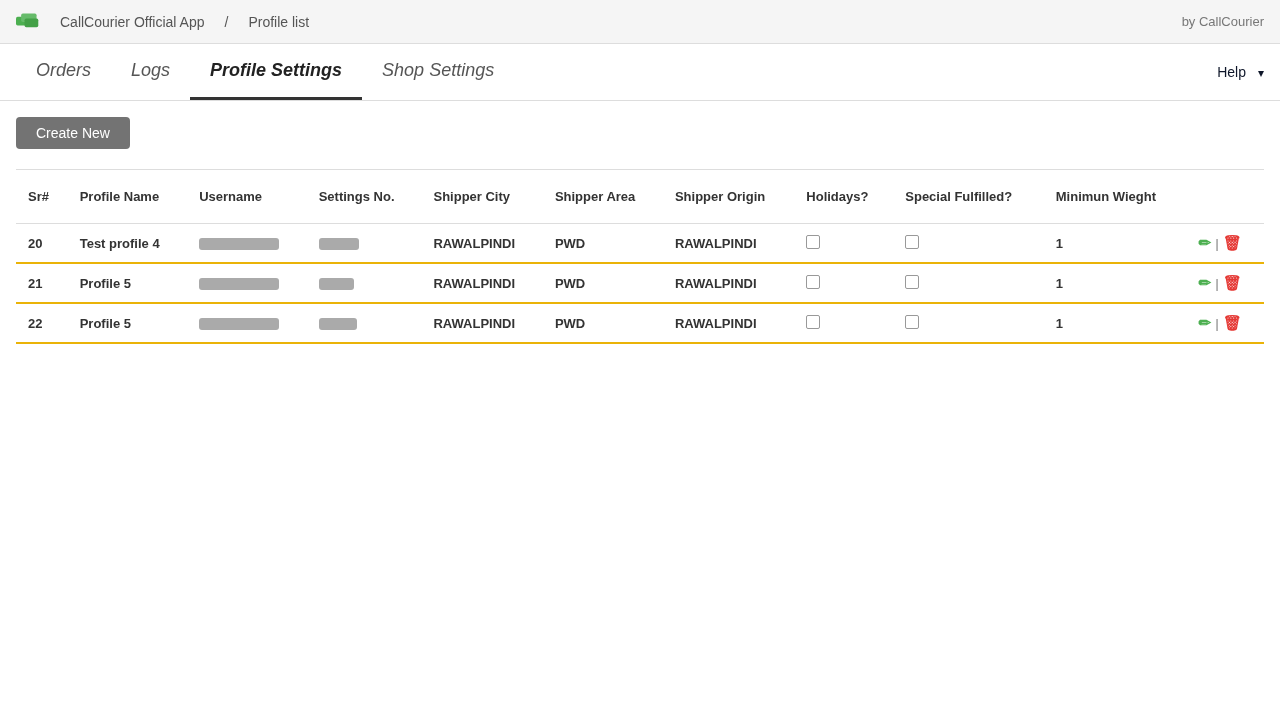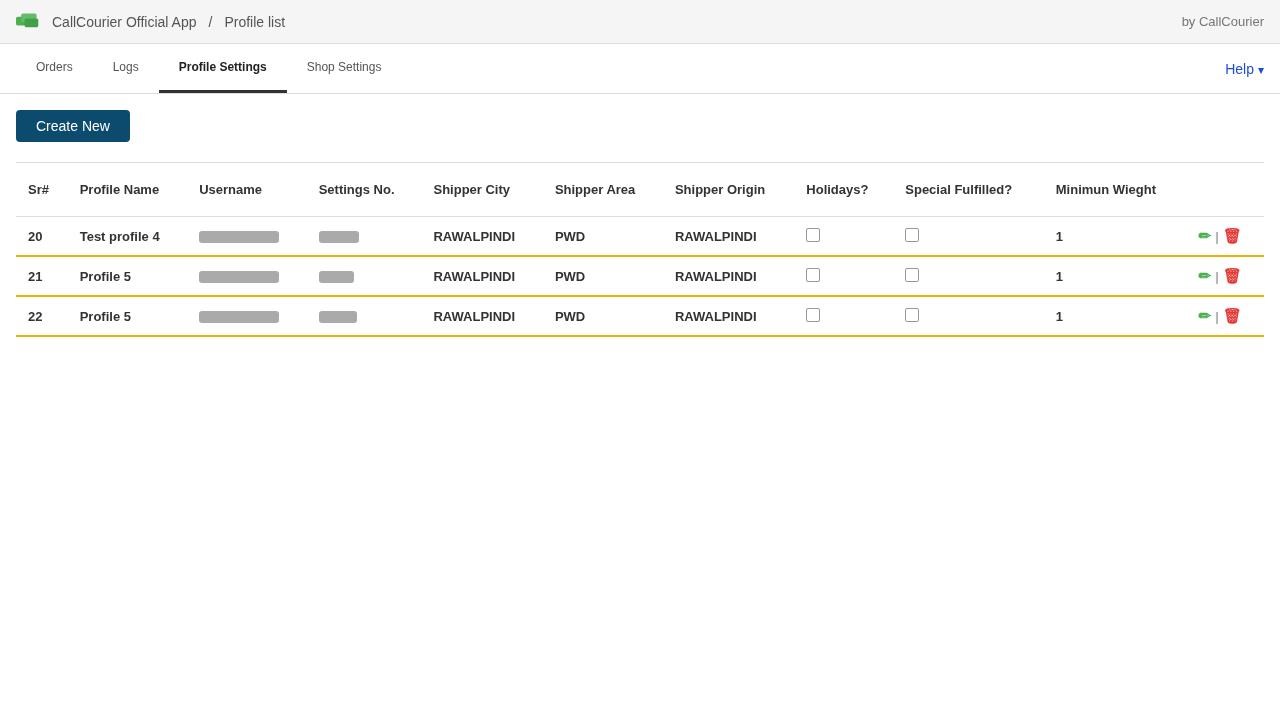--- a/index.html
+++ b/index.html
@@ -11,21 +11,21 @@
       align-items: center;
       justify-content: space-between;
       background: #f5f5f5;
       padding: 8px 16px;
       border-bottom: 1px solid #ddd;
       height: 44px;
     }
     .top-bar-left {
       display: flex;
       align-items: center;
-      gap: 12px;
+      gap: 20px;
       font-size: 14px;
       color: #555;
     }
     .app-logo {
       width: 24px;
       height: 18px;
     }
     .top-bar-right {
       font-size: 13px;
       color: #777;
@@ -40,47 +40,48 @@
       padding: 0 16px;
       background: #fff;
     }
     .nav-tabs {
       display: flex;
       gap: 0;
     }
     .nav-tab {
       padding: 16px 20px;
       cursor: pointer;
-      font-size: 12px;
+      font-size: 18px;
       color: #555;
       border-bottom: 3px solid transparent;
       text-decoration: none;
+      font-style: italic;
     }
     .nav-tab.active {
       color: #222;
       font-weight: bold;
       border-bottom: 3px solid #333;
     }
     .nav-right {
       display: flex;
       align-items: center;
-      gap: 4px;
+      gap: 12px;
       cursor: pointer;
       font-size: 14px;
-      color: #1d4ed8;
+      color: #0f172a;
     }
 
     
     .content {
       padding: 16px;
     }
 
     
     .btn-create {
-      background: #0c4a6e;
+      background: #737373;
       color: #fff;
       border: none;
       border-radius: 4px;
       padding: 8px 20px;
       font-size: 14px;
       cursor: pointer;
       margin-bottom: 20px;
     }
 
     

